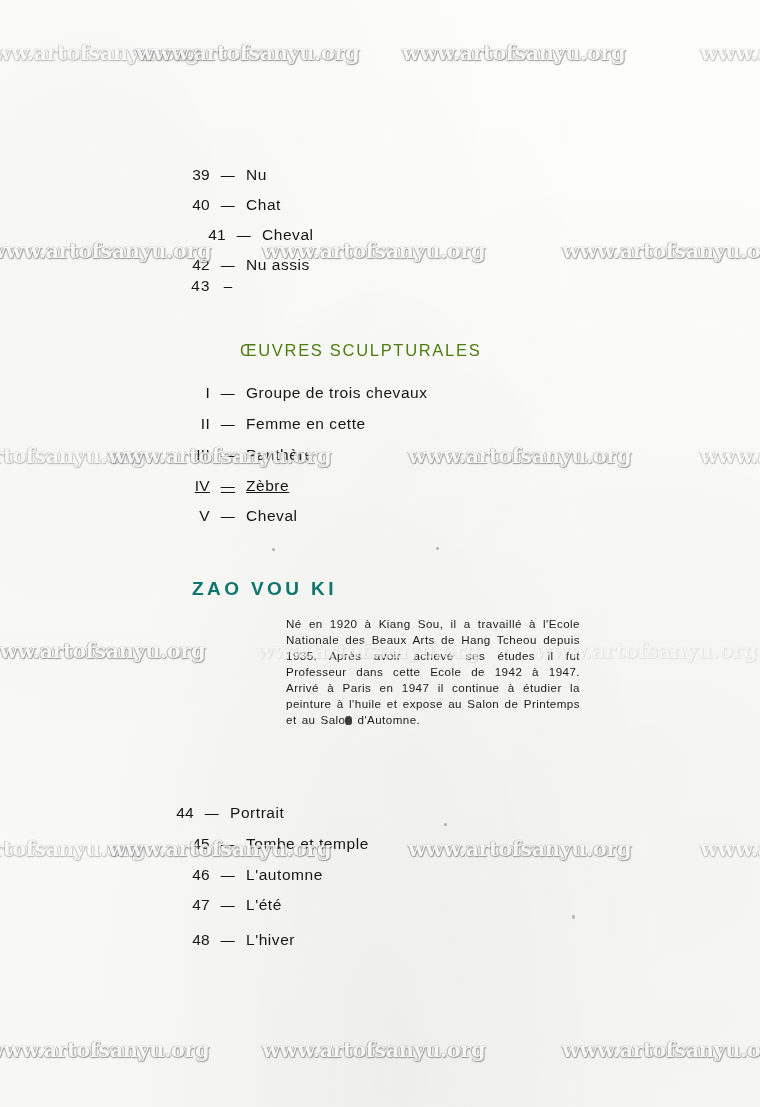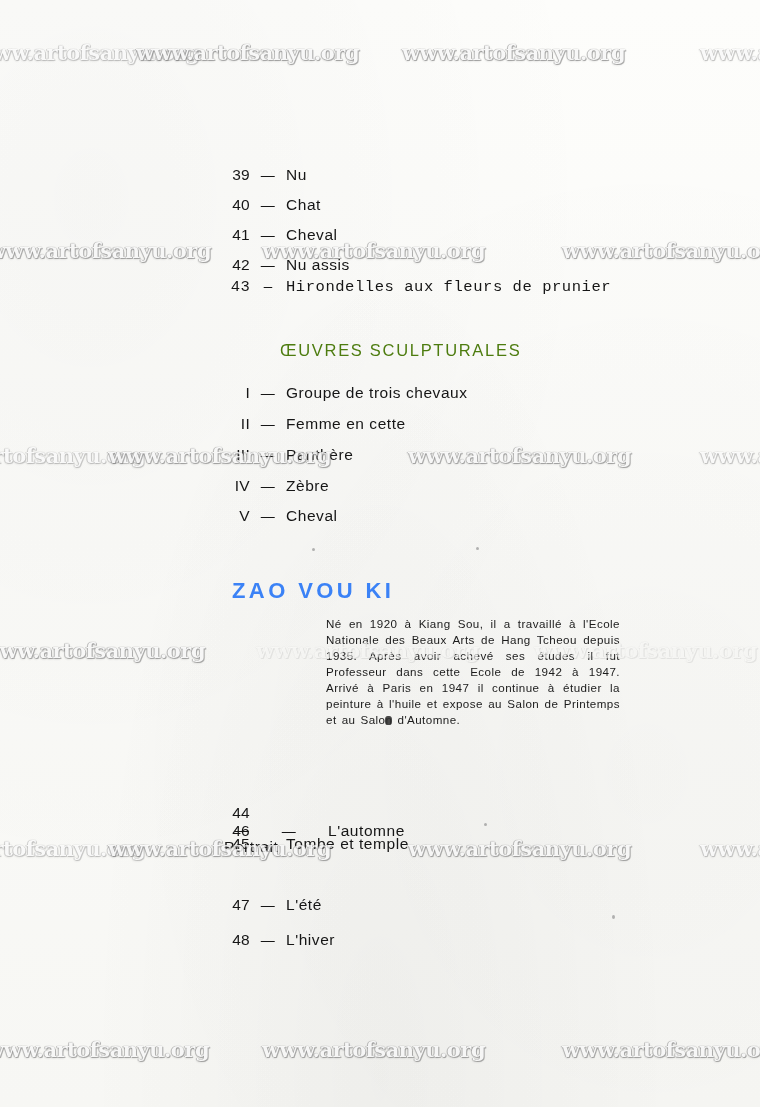--- a/index.html
+++ b/index.html
@@ -62,21 +62,20 @@
       0 0 1px rgba(95,95,95,0.7),
       1px 1px 0 rgba(120,120,120,0.6),
       -1px 0 0 rgba(130,130,130,0.45),
       0 1px 2px rgba(90,90,90,0.4);
   }
 
   
   .doc {
     position: absolute;
     inset: 0;
-    margin-left: 40px;
   }
 
   .entry {
     position: absolute;
     display: flex;
     align-items: baseline;
     font-family: "Liberation Sans", sans-serif;
     font-size: 15.5px;
     color: #161616;
     letter-spacing: 0.3px;
@@ -106,23 +105,23 @@
     font-family: "Liberation Sans", sans-serif;
     font-size: 16.5px;
     letter-spacing: 1.7px;
     color: #4d7c0f;
   }
 
   .artist-name {
     position: absolute;
     font-family: "Liberation Sans", sans-serif;
     font-weight: 700;
-    font-size: 22px;
+    font-size: 19px;
     letter-spacing: 3.4px;
-    color: #3b82f6;
+    color: #0f766e;
   }
 
   .bio {
     position: absolute;
     width: 294px;
     font-family: "Liberation Sans", sans-serif;
     font-size: 11.6px;
     line-height: 16px;
     text-align: justify;
     text-align-last: left;
@@ -155,79 +154,78 @@
   <div class="entry" style="left:184px; top:166px;">
     <span class="num">39</span>
     <span class="dash">—</span>
     <span class="label">Nu</span>
   </div>
   <div class="entry" style="left:184px; top:196px;">
     <span class="num">40</span>
     <span class="dash">—</span>
     <span class="label">Chat</span>
   </div>
-  <div class="entry" style="left:184px; top:226px;align-items:center;">
+  <div class="entry" style="left:200px; top:226px;align-items:center;">
     <span class="num">41</span>
     <span class="dash">—</span>
     <span class="label">Cheval</span>
   </div>
   <div class="entry" style="left:184px; top:256px;align-items:center;">
     <span class="num">42</span>
     <span class="dash">—</span>
     <span class="label">Nu assis</span>
   </div>
   <div class="entry" style="left:184px; top:278px;font-family:Liberation Mono, monospace;">
     <span class="num">43</span>
     <span class="dash">—</span>
-    <span class="label">Hirondelles aux fleurs de prunier</span>
   </div>
 
   <div class="section-heading" style="left:240px; top:341px;">ŒUVRES SCULPTURALES</div>
 
   <div class="entry roman" style="left:184px; top:384px;">
     <span class="num">I</span>
     <span class="dash">—</span>
     <span class="label">Groupe de trois chevaux</span>
   </div>
   <div class="entry roman" style="left:184px; top:415px;">
     <span class="num">II</span>
     <span class="dash">—</span>
     <span class="label">Femme en cette</span>
   </div>
   <div class="entry roman" style="left:184px; top:446px;">
     <span class="num">III</span>
     <span class="dash">—</span>
     <span class="label">Panthère</span>
   </div>
-  <div class="entry roman" style="left:184px; top:477px;">
+  <div class="entry roman" style="left:184px; top:477px;text-decoration:underline;">
     <span class="num">IV</span>
     <span class="dash">—</span>
     <span class="label">Zèbre</span>
   </div>
   <div class="entry roman" style="left:184px; top:507px;">
     <span class="num">V</span>
     <span class="dash">—</span>
     <span class="label">Cheval</span>
   </div>
 
   <div class="artist-name" style="left:192px; top:578px;">ZAO  VOU  KI</div>
 
   <div class="bio" style="left:286px; top:616px;">Né en 1920 à Kiang Sou, il a travaillé à l'Ecole Nationale des Beaux Arts de Hang Tcheou depuis 1935. Après avoir achevé ses études il fut Professeur dans cette Ecole de 1942 à 1947. Arrivé à Paris en 1947 il continue à étudier la peinture à l'huile et expose au Salon de Printemps et au Salon d'Automne.</div>
 
-  <div class="entry" style="left:184px; top:804px;flex-direction:column;">
+  <div class="entry" style="left:168px; top:804px;">
     <span class="num">44</span>
     <span class="dash">—</span>
     <span class="label">Portrait</span>
   </div>
   <div class="entry" style="left:184px; top:835px;">
     <span class="num">45</span>
     <span class="dash">—</span>
     <span class="label">Tombe et temple</span>
   </div>
-  <div class="entry" style="left:184px; top:822px;gap:21px;">
+  <div class="entry" style="left:184px; top:866px;">
     <span class="num">46</span>
     <span class="dash">—</span>
     <span class="label">L'automne</span>
   </div>
   <div class="entry" style="left:184px; top:896px;">
     <span class="num">47</span>
     <span class="dash">—</span>
     <span class="label">L'été</span>
   </div>
   <div class="entry" style="left:184px; top:931px;justify-content:flex-end;">

